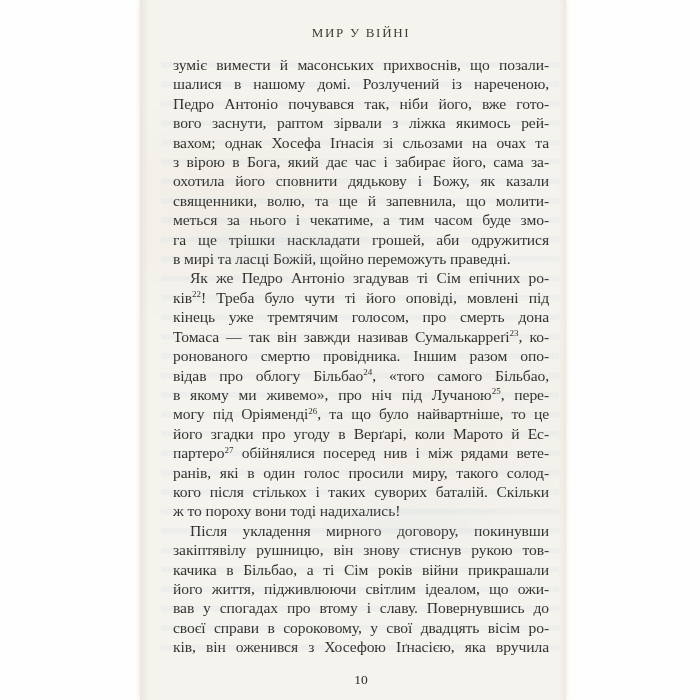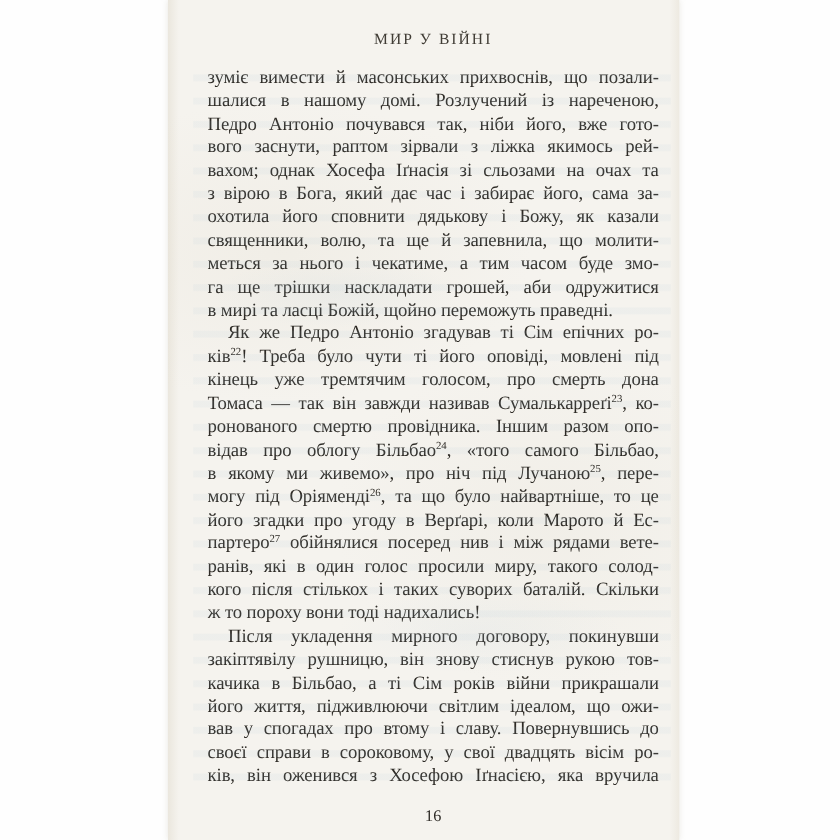--- a/index.html
+++ b/index.html
@@ -121,15 +121,15 @@
         <div class="para indent">
           <div class="line">Після укладення мирного договору, покинувши</div>
           <div class="line">закіптявілу рушницю, він знову стиснув рукою тов-</div>
           <div class="line">качика в Більбао, а ті Сім років війни прикрашали</div>
           <div class="line">його життя, підживлюючи світлим ідеалом, що ожи-</div>
           <div class="line">вав у спогадах про втому і славу. Повернувшись до</div>
           <div class="line">своєї справи в сороковому, у свої двадцять вісім ро-</div>
           <div class="line">ків, він оженився з Хосефою Іґнасією, яка вручила</div>
         </div>
       </div>
-    <div class="page-number">16</div>
+    <div class="page-number">10</div>
   </div>
 </div>
 
 </body></html>

